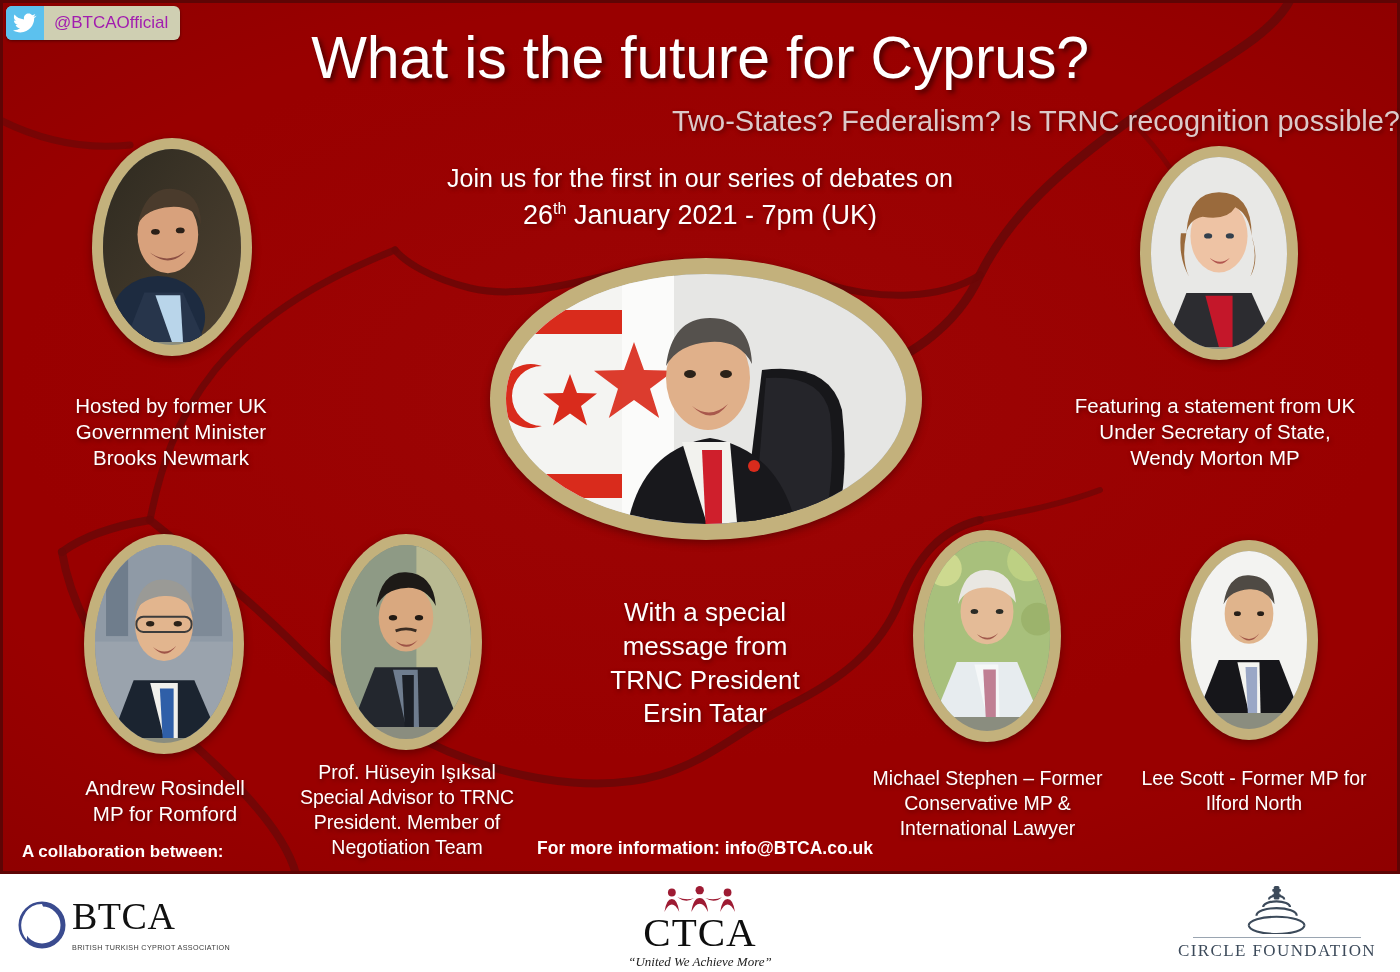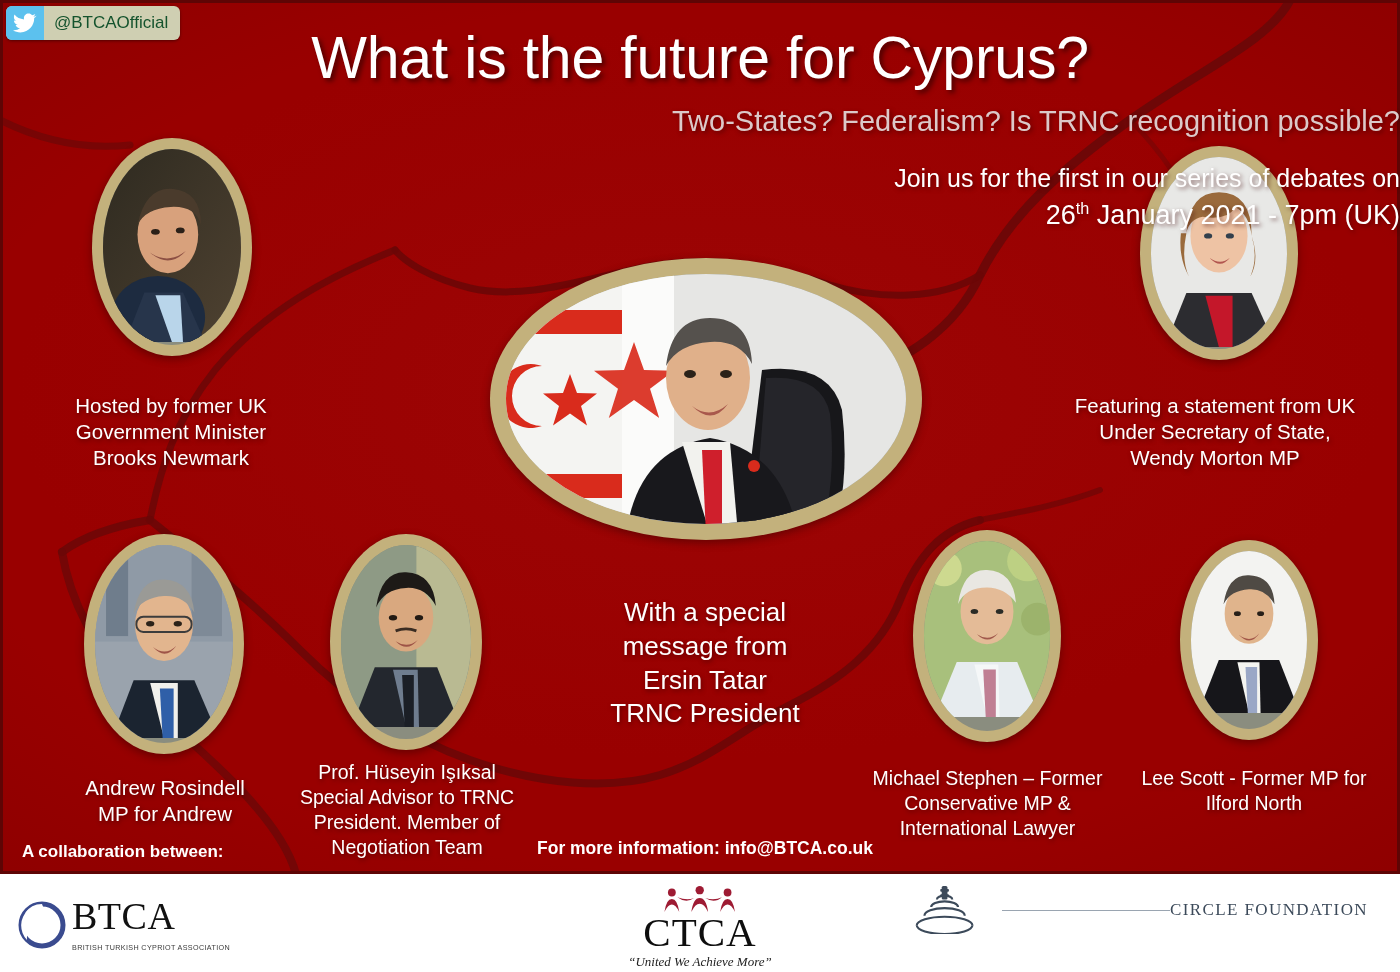--- a/index.html
+++ b/index.html
@@ -21,31 +21,31 @@
   
   .mapsvg { position:absolute; inset:0; width:1400px; height:874px; }
 
   
   .tw-badge { position:absolute; left:6px; top:6px; height:34px;
     display:flex; align-items:center; background:#cfcfb2; border-radius:6px;
     box-shadow:0 1px 3px rgba(0,0,0,.45); padding-right:12px; z-index:40; }
   .tw-icon { width:38px; height:34px; background:#5cc1ee; border-radius:6px 0 0 6px;
     display:flex; align-items:center; justify-content:center; }
   .tw-icon svg { width:24px; height:24px; fill:#ffffff; }
-  .tw-handle { font-size:17px; color:#14532d; font-weight:400; margin-left:10px;
+  .tw-handle { font-size:17px; color:#a21caf; font-weight:400; margin-left:10px;
     white-space:nowrap; }
 
   
   .title { position:absolute; left:0; top:28px; width:1400px; text-align:center;
     font-size:59px; line-height:1.04; color:#ffffff; font-weight:400;
     letter-spacing:-.2px; text-shadow:3px 3px 5px rgba(50,0,0,.75); z-index:30; }
   .subtitle { position:absolute; left:0; top:105px; width:1400px; text-align:right;
     font-size:29px; color:#dcc9c9; font-weight:400; z-index:30;
     text-shadow:2px 2px 4px rgba(60,0,0,.6); }
-  .joinline { position:absolute; left:0; top:160px; width:1400px; text-align:right;
+  .joinline { position:absolute; left:0; top:160px; width:1400px; text-align:center;
     font-size:25px; color:#ffffff; z-index:30; line-height:1.45;
     text-shadow:2px 2px 4px rgba(60,0,0,.55); }
   .joinline .d2 { font-size:27px; }
   .joinline sup { font-size:.6em; vertical-align:super; }
 
   
   .oval { position:absolute; border-radius:50%; background:#c3b17c;
     box-shadow:0 3px 9px rgba(40,0,0,.45); z-index:20; }
   .oval > .inner { position:absolute; border-radius:50%; overflow:hidden;
     background:#8a8d7f; }
@@ -82,21 +82,21 @@
   
   #ctca { left:0; top:886px; width:1400px; justify-content:center; display:flex;
     flex-direction:column; align-items:center; }
   .ctca-people { height:26px; }
   .ctca-name { font-family:"Liberation Serif", serif; font-size:41px; color:#0e0e0e;
     line-height:1; letter-spacing:1px; }
   .ctca-motto { font-family:"Liberation Serif", serif; font-style:italic;
     font-size:13px; color:#222; margin-top:1px; }
 
   
-  #circle { right:32px; top:886px; display:flex; flex-direction:row;
+  #circle { right:24px; top:886px; display:flex; flex-direction:column;
     align-items:center;text-align:center; }
   .cf-mark { height:48px; }
   .cf-rule { width:168px; height:1px; background:#9aa5b1; margin:3px 0 3px; }
   .cf-name { font-family:"Liberation Serif", serif; font-size:17px; color:#3c4a5a;
     letter-spacing:1.4px; text-transform:uppercase; }
 </style>
 </head>
 <body>
 
 <div id="poster">
@@ -218,22 +218,22 @@
         <ellipse cx="110" cy="50" rx="3" ry="2" fill="#2b2219"></ellipse>
         <path d="M93 66 q9 7 18 -1 q-8 11 -18 1Z" fill="#a8584c"></path>
         <circle cx="124" cy="96" r="3" fill="#d92b1c"></circle>
       </svg>
     </div>
   </div>
 
   <div class="center-msg" style="left:565px; top:556px; width:280px;margin-top:40px;">
     <div>With a special</div>
     <div>message from</div>
+    <div>TRNC President</div>
     <div>Ersin Tatar</div>
-    <div>TRNC President</div>
   </div>
 
   <div class="oval" style="left:84px; top:534px; width:160px; height:220px;">
     <div class="inner" style="inset:11px;">
       <svg class="ph" viewBox="0 0 100 140" preserveAspectRatio="xMidYMid slice">
         <rect width="100" height="140" fill="#9aa3ad"></rect>
         <rect x="0" y="0" width="100" height="70" fill="#8f9aa6"></rect>
         <rect x="8" y="10" width="16" height="56" fill="#6f7d8c"></rect>
         <rect x="70" y="6" width="22" height="60" fill="#7e8a97"></rect>
         <path d="M12 140 L28 98 L72 98 L90 140 Z" fill="#1b2430"></path>
@@ -243,21 +243,21 @@
         <path d="M28 50 q4 -26 22 -25 q20 1 22 24 q-8 -13 -22 -12 q-16 1 -22 13Z" fill="#9a9a96"></path>
         <rect x="30" y="52" width="40" height="11" rx="5" fill="none" stroke="#3c3c3c" stroke-width="1.4"></rect>
         <ellipse cx="40" cy="57" rx="3" ry="2" fill="#2b2219"></ellipse>
         <ellipse cx="60" cy="57" rx="3" ry="2" fill="#2b2219"></ellipse>
         <path d="M42 74 q9 7 17 -1 q-8 11 -17 1Z" fill="#9f5448"></path>
       </svg>
     </div>
   </div>
   <div class="cap" style="left:20px; top:775px; width:290px;">
     <div>Andrew Rosindell</div>
-    <div>MP for Andrew</div>
+    <div>MP for Romford</div>
   </div>
 
   <div class="oval" style="left:330px; top:534px; width:152px; height:216px;">
     <div class="inner" style="inset:11px;">
       <svg class="ph" viewBox="0 0 100 140" preserveAspectRatio="xMidYMid slice">
         <rect width="100" height="140" fill="#8e9a85"></rect>
         <rect x="58" y="0" width="42" height="140" fill="#b9ba92"></rect>
         <path d="M8 140 L26 94 L74 94 L92 140 Z" fill="#23272e"></path>
         <path d="M40 96 L50 140 L60 140 L59 96 Z" fill="#6f7d8f"></path>
         <path d="M47 100 L49 140 L56 140 L56 100Z" fill="#1b1f26"></path>

